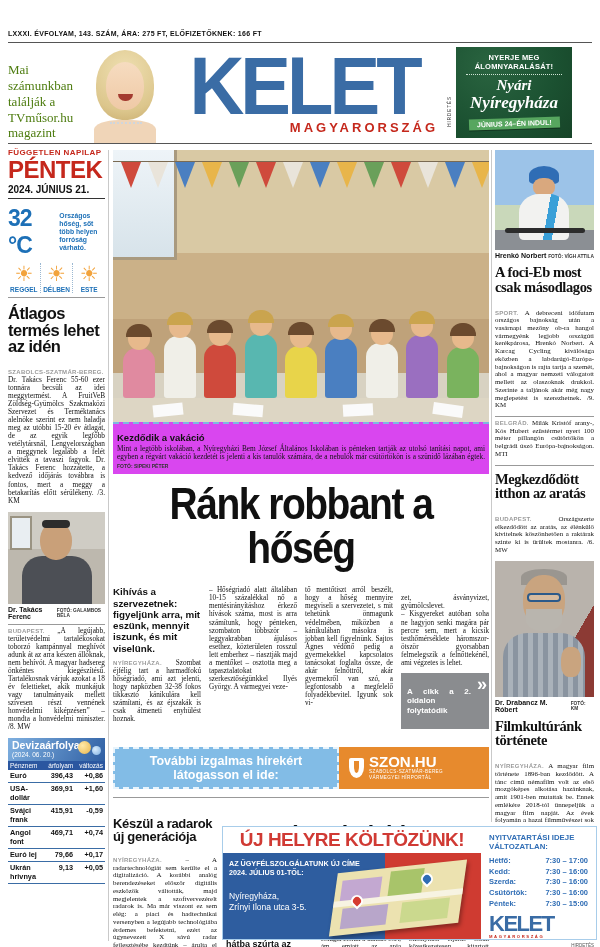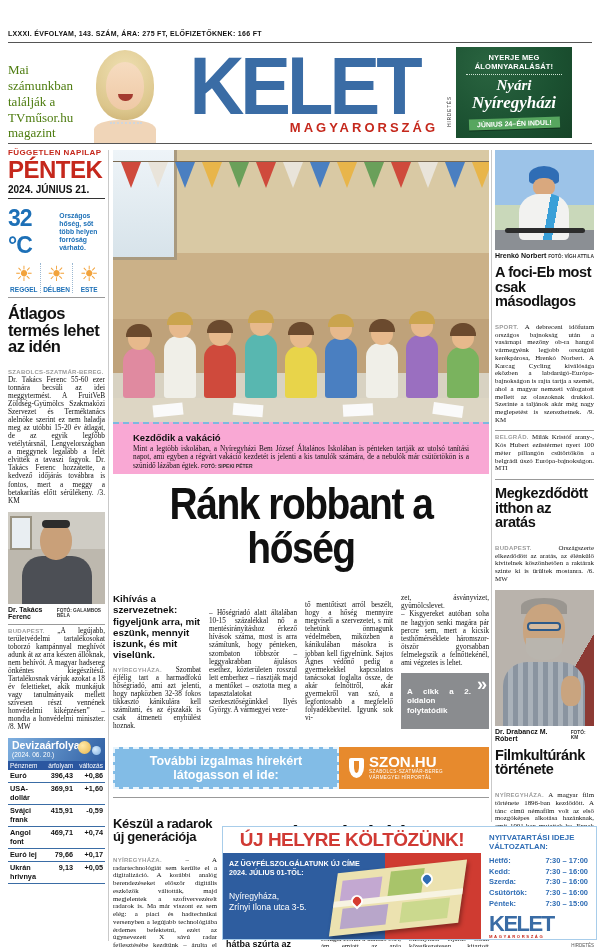--- a/index.html
+++ b/index.html
@@ -119,28 +119,28 @@
   .kid:nth-child(8){background:#9a6fc0;height:63px;}
   .kid:nth-child(9){background:#7ab35e;height:51px;}
   .kid:nth-child(2n)::after{background:#caa44e;}
   .pm-desk{position:absolute;left:0;right:0;bottom:0;height:24px;background:#ddd6c4;}
   .pm-paper{position:absolute;bottom:6px;width:30px;height:12px;background:#fafafa;transform:rotate(-6deg);}
   .pm-paper.p2{left:120px;transform:rotate(5deg);}
   .pm-paper.p1{left:40px;}
   .pm-paper.p3{left:230px;transform:rotate(-3deg);}
   .pm-paper.p4{left:320px;transform:rotate(8deg);}
 
-  .main-caption{background:#f9a8d4;border-top:2px dashed #7db9e0;padding:3px 20px 4px;}
+  .main-caption{background:#d946ef;border-top:2px dashed #7db9e0;padding:3px 4px 4px;}
   .mc-title{font-family:"Liberation Sans",sans-serif;font-weight:bold;font-size:9.5px;}
   .mc-text{font-size:7.3px;line-height:1.15;text-align:justify;}
   .mc-credit{font-family:"Liberation Sans",sans-serif;font-weight:bold;font-size:5px;color:#333;}
 
   .headline{font-family:"Liberation Sans",sans-serif;font-weight:bold;font-size:39px;letter-spacing:-1.5px;
     line-height:1;text-align:center;margin-top:8px;transform:scaleY(1.12);transform-origin:center top;}
-  .story{display:flex;gap:8px;margin-top:16px;align-items:center;}
+  .story{display:flex;gap:8px;margin-top:16px;}
   .story .colx{flex:1;font-size:7.2px;line-height:1.12;text-align:justify;}
   .story-lead{font-family:"Liberation Sans",sans-serif;font-weight:bold;font-size:9.8px;line-height:1.15;
     text-align:left;margin-bottom:5px;}
   .cont-box{margin-top:6px;background:#8a8c8f;color:#fff;font-family:"Liberation Sans",sans-serif;
     font-weight:bold;font-size:8px;line-height:1.2;padding:4px 18px 4px 6px;position:relative;}
   .cont-box .chev{position:absolute;right:2px;top:1px;font-size:18px;color:#fff;}
 
   .szon-banner{display:flex;margin-top:10px;height:42px;}
   .szon-left{flex:1;background:#82bce6;border:2px dashed #e8f4fc;outline:3px solid #82bce6;outline-offset:-5px;
     display:flex;align-items:center;justify-content:center;color:#fff;font-family:"Liberation Sans",sans-serif;
@@ -194,21 +194,21 @@
   .mb-hird{position:absolute;right:2px;bottom:-9px;font-size:4.5px;color:#555;}
 
   
   .photo-cyclist{position:relative;width:99px;height:100px;overflow:hidden;
     background:linear-gradient(#9cc3e8 0 55%,#c9d8ba 55% 80%,#8b8f94 80% 100%);}
   .cy-helmet{position:absolute;left:34px;top:16px;width:30px;height:18px;border-radius:50% 50% 20% 20%;background:#2f6db5;}
   .cy-face{position:absolute;left:38px;top:28px;width:22px;height:18px;border-radius:45%;background:#d9a87e;}
   .cy-torso{position:absolute;left:24px;top:44px;width:50px;height:46px;border-radius:40% 40% 10% 10%;
     background:linear-gradient(100deg,#f2f2f0 0 55%,#3aa0d8 55% 70%,#f2f2f0 70%);}
   .cy-bar{position:absolute;left:10px;top:78px;width:80px;height:5px;border-radius:3px;background:#2c2c2c;}
-  .rh3{font-family:Liberation Sans, sans-serif;font-weight:bold;font-size:14.5px;line-height:1;
+  .rh3{font-family:Liberation Serif, serif;font-weight:bold;font-size:14.5px;line-height:1;
     letter-spacing:-.4px;margin-top:6px;}
   .rbody{font-size:6.9px;line-height:1.12;text-align:justify;margin-top:2px;}
   .photo-drab{position:relative;width:99px;height:136px;overflow:hidden;margin-top:7px;
     background:linear-gradient(120deg,#b9b3ac 0 70%,#8c3a34 70% 100%);}
   .dr-head{position:absolute;left:28px;top:14px;width:42px;height:52px;border-radius:46%;background:#c9a47f;}
   .dr-hairband{position:absolute;left:26px;top:8px;width:46px;height:16px;border-radius:50% 50% 0 0;background:#9a9690;}
   .dr-glasses{position:absolute;left:32px;top:32px;width:34px;height:9px;border:2px solid #2c5a8a;border-radius:4px;background:rgba(255,255,255,.25);}
   .dr-beard{position:absolute;left:31px;top:48px;width:36px;height:22px;border-radius:0 0 45% 45%;background:#b9b5ae;}
   .dr-shirt{position:absolute;left:8px;top:72px;width:82px;height:64px;border-radius:24px 24px 0 0;
     background:repeating-linear-gradient(90deg,#8a94a0 0 5px,#aab2ba 5px 10px);}
@@ -234,21 +234,21 @@
 
   <div class="logo-wrap">
     <div class="logo-main">KELET</div>
     <div class="logo-sub">MAGYARORSZÁG</div>
   </div>
 
   <div class="ad-summer">
     <div class="ad-line1">NYERJE MEG ÁLOMNYARALÁSÁT!</div>
     <div class="ad-dots"></div>
     <div class="ad-script">Nyári</div>
-    <div class="ad-script2">Nyíregyházi</div>
+    <div class="ad-script2">Nyíregyháza</div>
     <div class="ad-ribbon">JÚNIUS 24–ÉN INDUL!</div>
   </div>
   <div class="vert-hirdetes">HIRDETÉS</div>
 
   <div class="header-rule2"></div>
   <div class="divider-a"></div>
   <div class="divider-b"></div>
 
   <aside class="col-left">
     <div class="tag-red sans">FÜGGETLEN NAPILAP</div>

